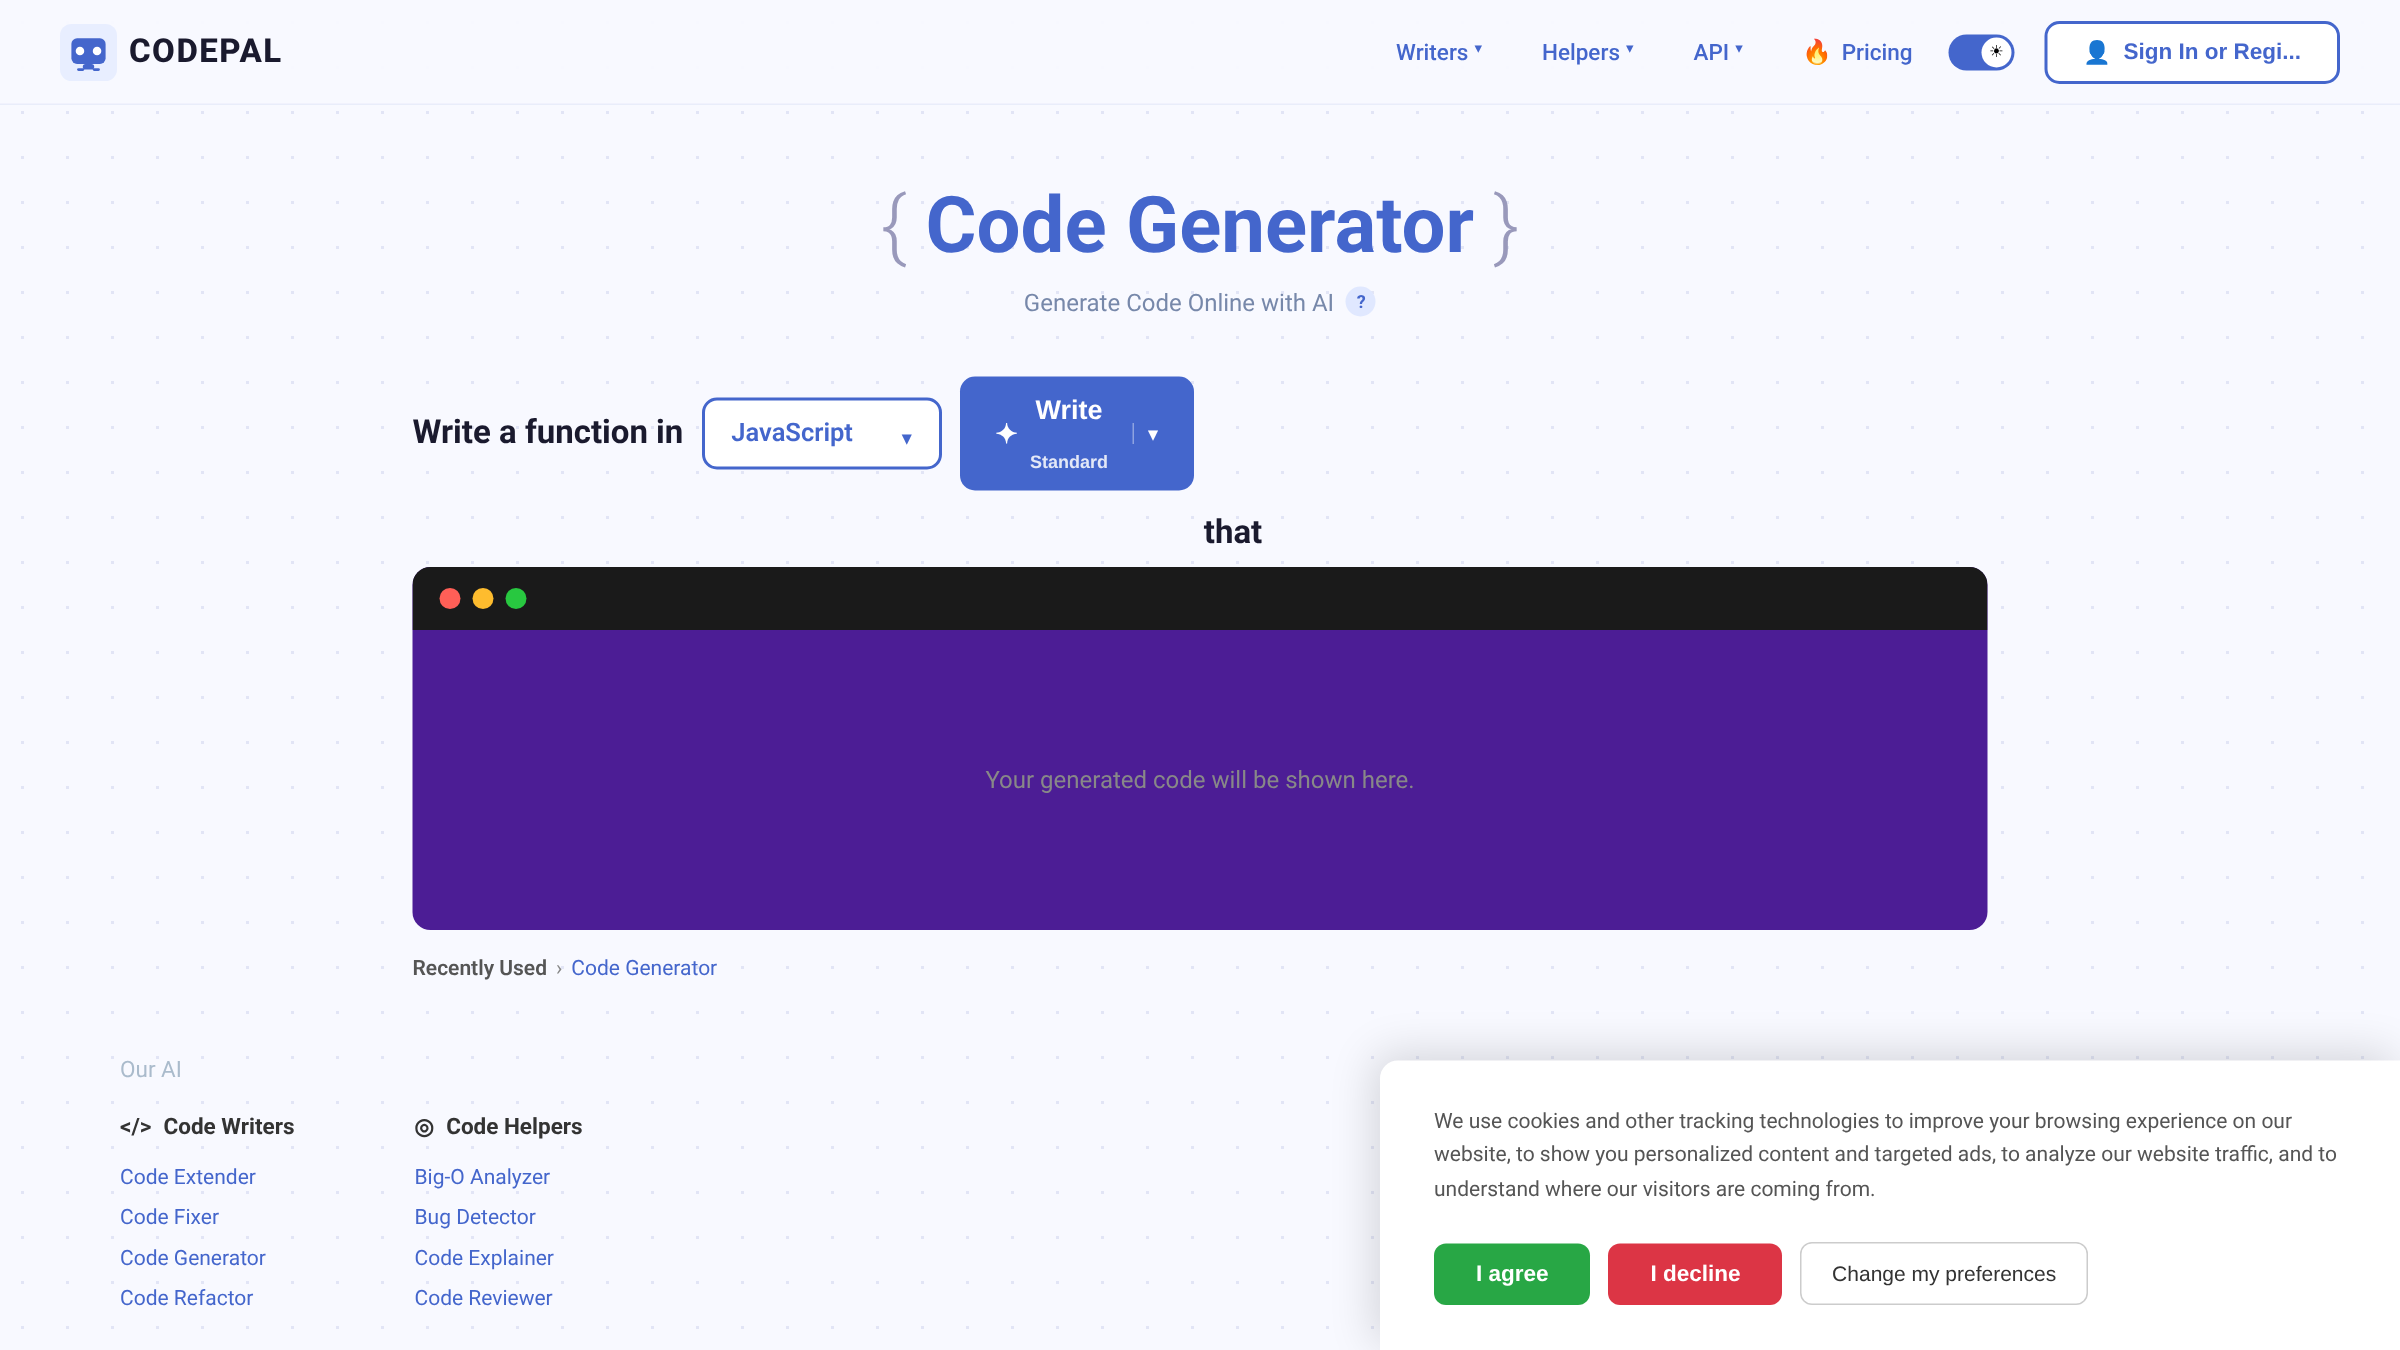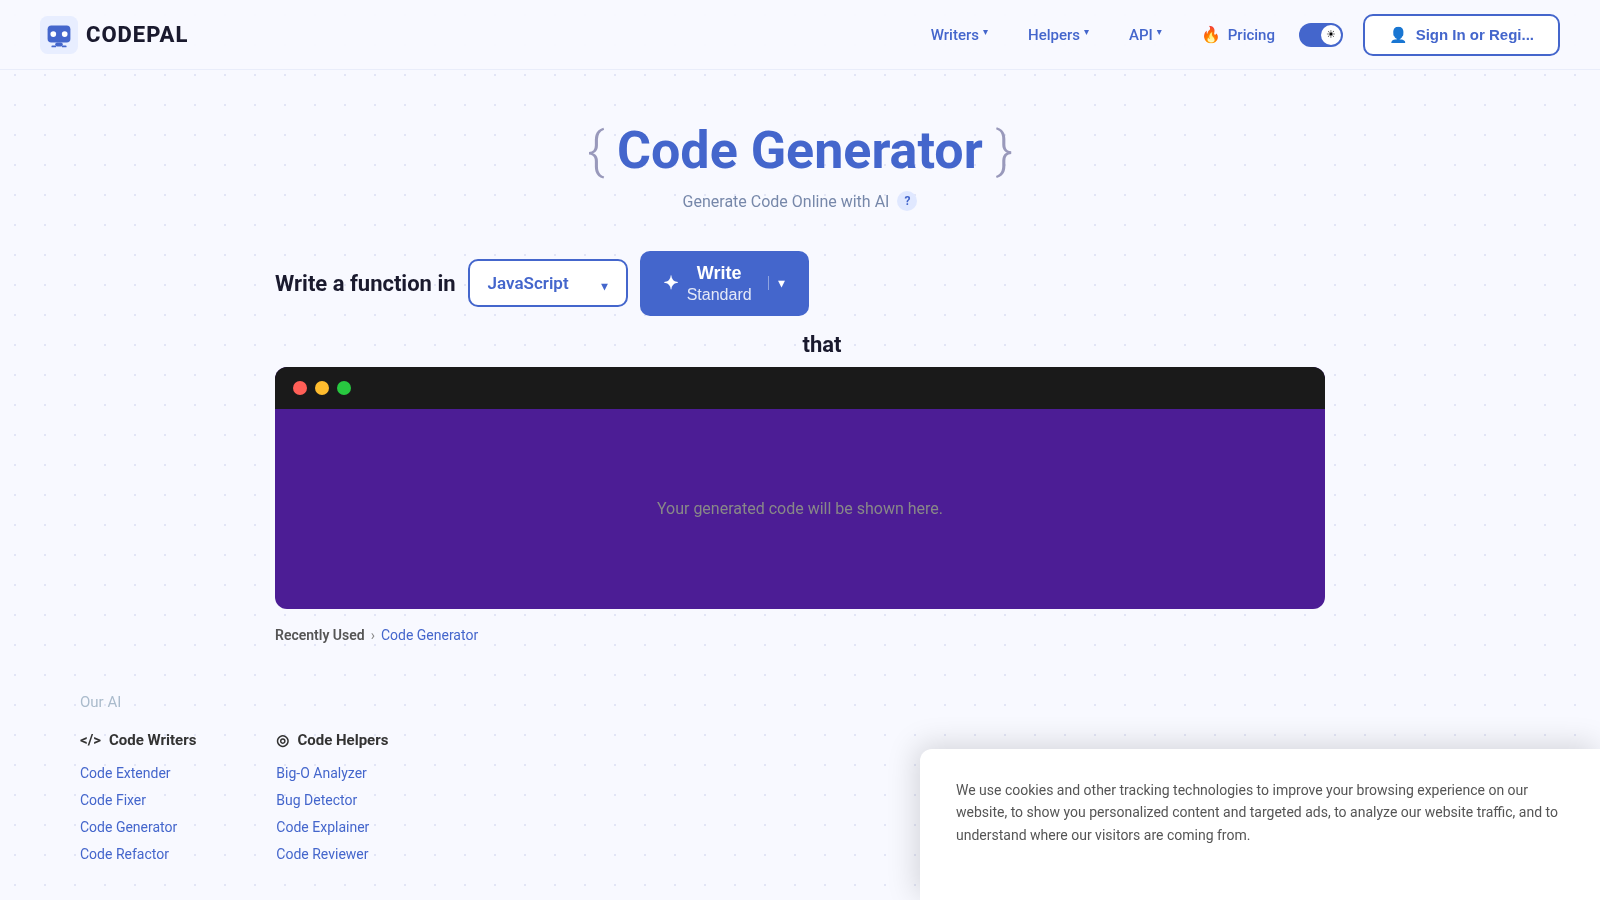--- a/index.html
+++ b/index.html
@@ -211,21 +211,21 @@
       background: #4466cc;
       color: white;
       border: none;
       border-radius: 10px;
       font-size: 18px;
       font-weight: 700;
       cursor: pointer;
       white-space: nowrap;
     }
     .create-btn .sparkle { font-size: 18px; }
-    .create-btn-sub { font-size: 16px; font-weight: 400; opacity: 0.85; }
+    .create-btn-sub { font-size: 12px; font-weight: 700; opacity: 0.85; margin-top: 16px; }
     .create-btn-content { display: flex; flex-direction: column; line-height: 1.2; }
     .create-btn .dropdown-arrow {
       margin-left: 8px;
       font-size: 12px;
       border-left: 1px solid rgba(255,255,255,0.4);
       padding-left: 10px;
       height: 100%;
       display: flex;
       align-items: center;
     }
@@ -517,13 +517,18 @@
           <li><a href="#">Code Explainer</a></li>
           <li><a href="#">Code Reviewer</a></li>
         </ul>
       </div>
     </div>
   </div>
 </div>
 
 <div class="cookie-banner">
   <p class="cookie-text">We use cookies and other tracking technologies to improve your browsing experience on our website, to show you personalized content and targeted ads, to analyze our website traffic, and to understand where our visitors are coming from.</p>
+  <div class="cookie-buttons">
+    <button class="btn-agree">I agree</button>
+    <button class="btn-decline">I decline</button>
+    <button class="btn-preferences">Change my preferences</button>
+  </div>
 </div>
 
 </body></html>

